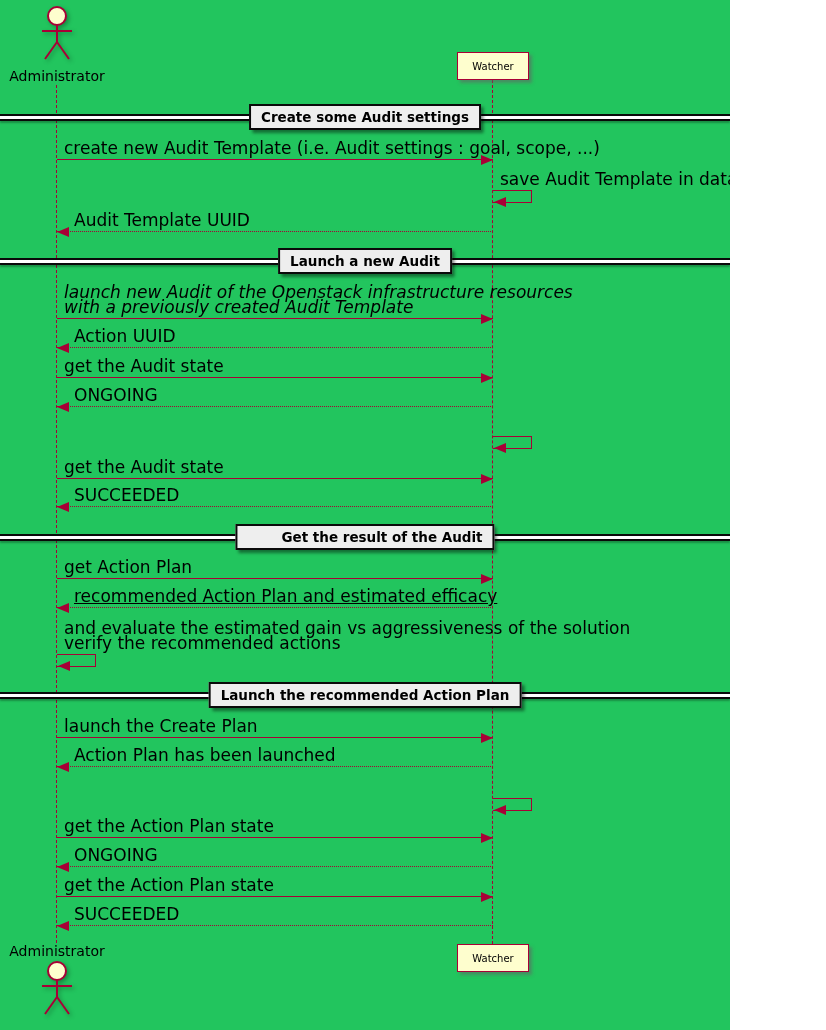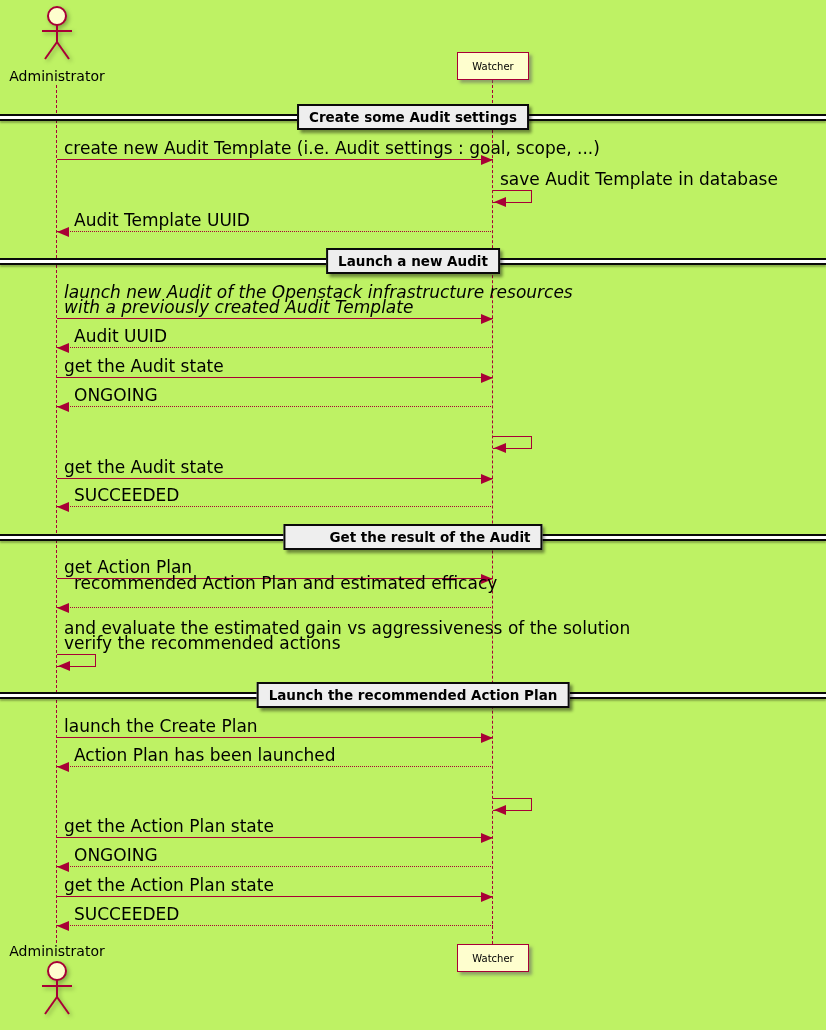--- a/index.html
+++ b/index.html
@@ -1,17 +1,17 @@
 <!DOCTYPE html>
 <html><head>
 <meta charset="utf-8">
 <style>
   html,body{margin:0;padding:0;background:#ffffff;}
   #diagram{
-    position:relative;width:826px;height:1030px;background:#bef264;
+    position:relative;width:730px;height:1030px;background:#22c55e;
     font-family:"DejaVu Sans","Liberation Sans",sans-serif;color:#000;overflow:hidden;
   }
   
   .lifeline{position:absolute;width:0;border-left:1px dashed var(--accent);}
   
   .participant-box{
     position:absolute;width:70px;height:26px;background:var(--pfill);
     border:1.5px solid var(--accent);box-shadow:3px 3px 3px rgba(100,100,100,.55);
     display:flex;align-items:center;justify-content:center;
     font-size:10px;white-space:nowrap;
@@ -100,21 +100,21 @@
     <div class="divider-box" style="top: 248px;">Launch a new Audit</div>
     <div class="msg-line" style="left: 57px; width: 436px; top: 318px;"></div>
     <div class="arrowhead right" style="left: 481px; top: 314px;"></div>
     <div class="msg-label" style="left: 64px; top: 285px; font-style: italic;">
       <div>launch new Audit of the Openstack infrastructure resources</div>
       <div>with a previously created Audit Template</div>
     </div>
     <div class="msg-line dotted" style="left: 57px; width: 436px; top: 347px;"></div>
     <div class="arrowhead left" style="left: 57px; top: 343px;"></div>
     <div class="msg-label" style="left: 74px; top: 329px;">
-      <div>Audit UUID</div>
+      <div>Action UUID</div>
     </div>
     <div class="msg-line" style="left: 57px; width: 436px; top: 377px;"></div>
     <div class="arrowhead right" style="left: 481px; top: 373px;"></div>
     <div class="msg-label" style="left: 64px; top: 359px;">
       <div>get the Audit state</div>
     </div>
     <div class="msg-line dotted" style="left: 57px; width: 436px; top: 406px;"></div>
     <div class="arrowhead left" style="left: 57px; top: 402px;"></div>
     <div class="msg-label" style="left: 74px; top: 388px;">
       <div>ONGOING</div>
@@ -133,21 +133,21 @@
     </div>
     <div class="divider-rule" style="top: 534px;"></div>
     <div class="divider-box" style="top: 524px; padding-left: 44px;">Get the result of the Audit</div>
     <div class="msg-line" style="left: 57px; width: 436px; top: 578px;"></div>
     <div class="arrowhead right" style="left: 481px; top: 574px;"></div>
     <div class="msg-label" style="left: 64px; top: 560px;">
       <div>get Action Plan</div>
     </div>
     <div class="msg-line dotted" style="left: 57px; width: 436px; top: 607px;"></div>
     <div class="arrowhead left" style="left: 57px; top: 603px;"></div>
-    <div class="msg-label" style="left: 74px; top: 576px;">
+    <div class="msg-label" style="left: 74px; top: 589px; text-decoration: underline;">
       <div>recommended Action Plan and estimated efficacy</div>
     </div>
     <div class="self-loop" style="left: 57px; top: 654px;"></div>
     <div class="arrowhead left" style="left: 58px; top: 661px;"></div>
     <div class="msg-label" style="left: 64px; top: 621px;">
       <div>and evaluate the estimated gain vs aggressiveness of the solution</div>
       <div>verify the recommended actions</div>
     </div>
     <div class="divider-rule" style="top: 692px;"></div>
     <div class="divider-box" style="top: 682px;">Launch the recommended Action Plan</div>

